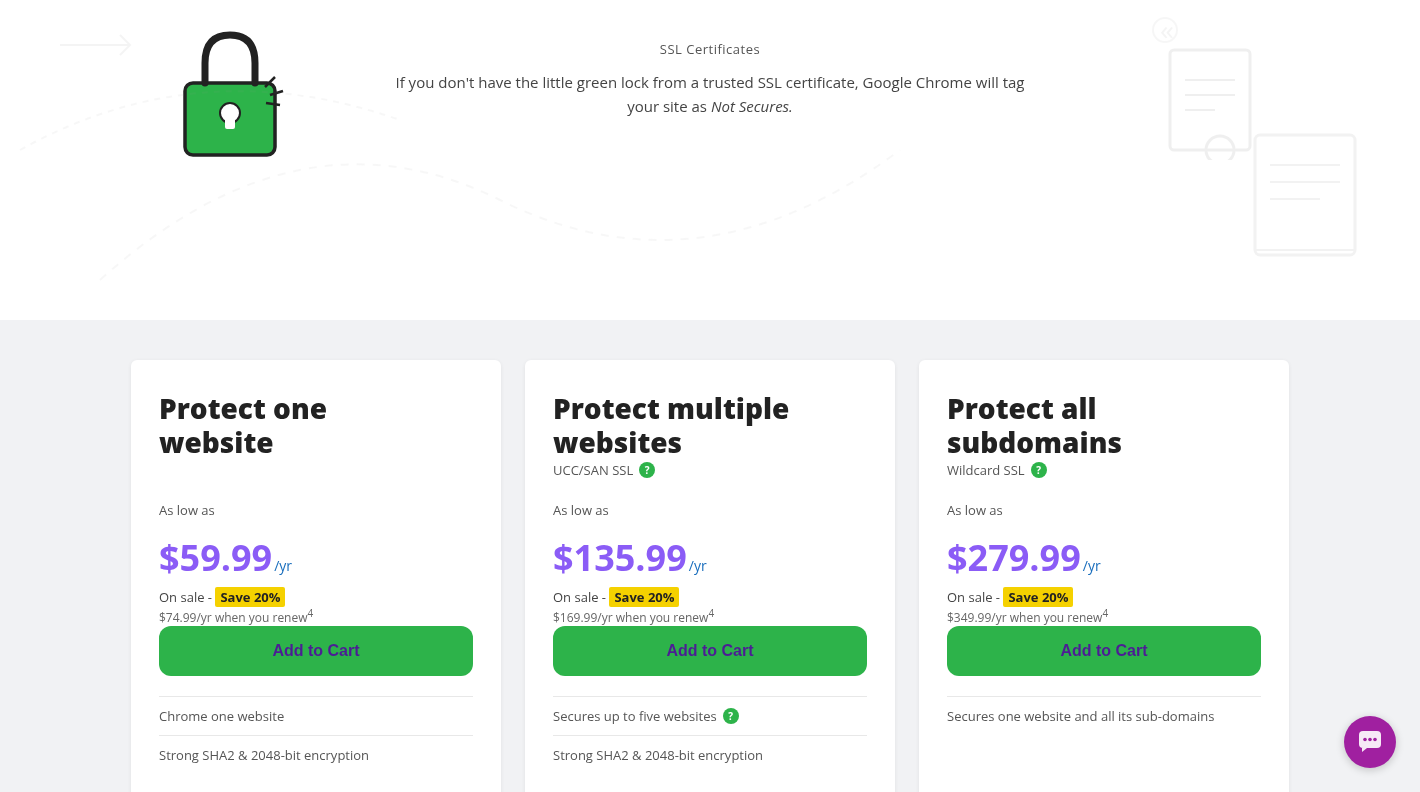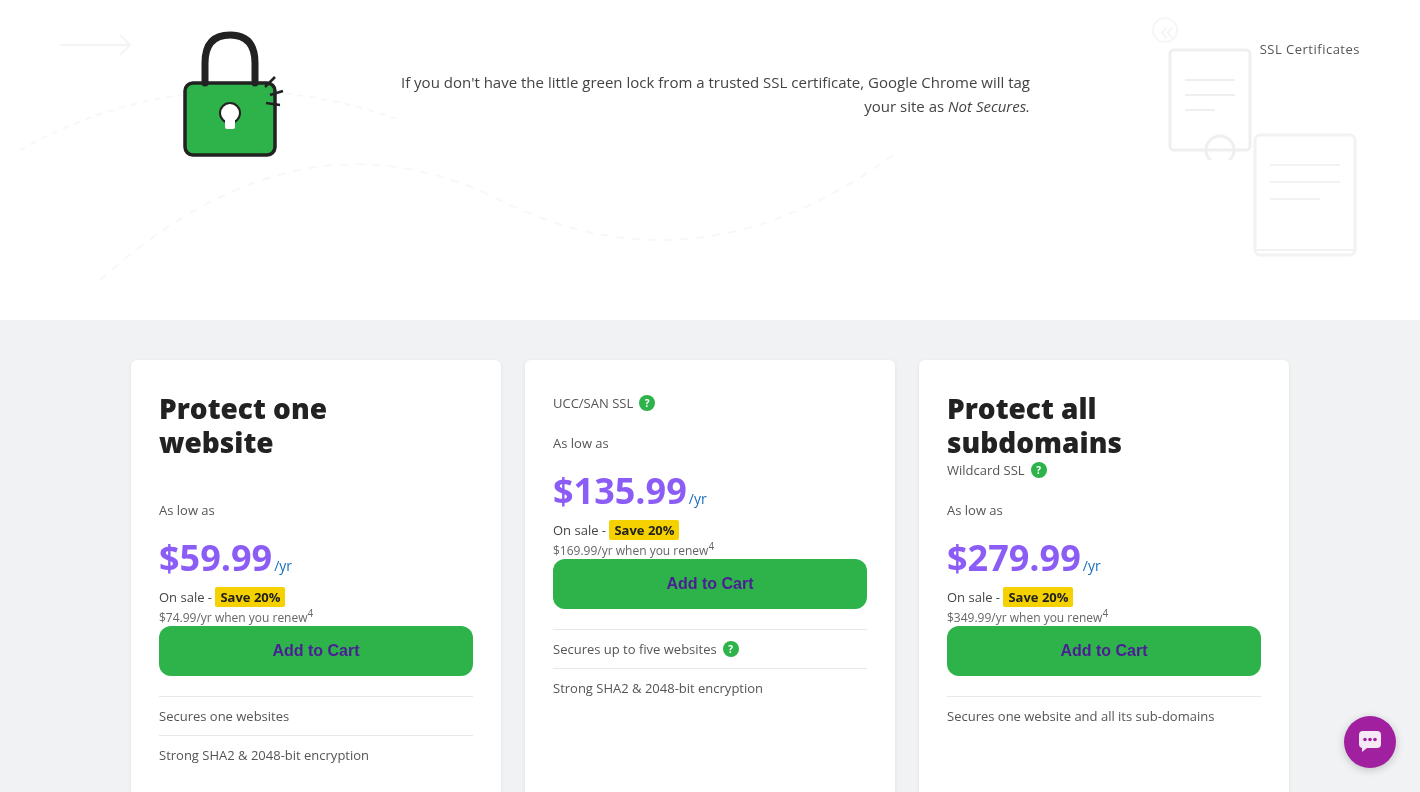--- a/index.html
+++ b/index.html
@@ -1,21 +1,21 @@
 <!DOCTYPE html>
 <html><head>
   <meta charset="utf-8">
   <style>
     * { box-sizing: border-box; margin: 0; padding: 0; }
     body { font-family: 'Open Sans', Arial, sans-serif; background: #fff; }
 
     
     .hero {
       background: #fff;
-      text-align: right;
+      text-align: center;
       padding: 40px 60px 50px;
       position: relative;
       overflow: hidden;
       min-height: 320px;
     }
     .hero-subtitle {
       font-size: 13px;
       color: #555;
       letter-spacing: 0.5px;
       margin-bottom: 12px;
@@ -251,26 +251,27 @@
     </div>
     <p class="sale-row">
       <span>On sale -</span>
       <span class="save-badge">Save 20%</span>
     </p>
     <p class="renew-note">
       <span>$74.99/yr when you renew</span><sup>4</sup>
     </p>
     <button class="add-to-cart-btn">Add to Cart</button>
     <ul class="feature-list">
-      <li class="feature-item">Secures one websites</li>
+      <li class="feature-item">Chrome one website</li>
       <li class="feature-item">Strong SHA2 &amp; 2048-bit encryption</li>
     </ul>
   </div>
 
   <div class="pricing-card">
+    <h2 class="card-title">Protect multiple<br>websites</h2>
     <div class="card-badge-row">
       <span class="card-badge-label">UCC/SAN SSL</span>
       <span class="help-icon">?</span>
     </div>
     <p class="as-low-as">As low as</p>
     <div class="price-row">
       <span class="price-amount">$135.99</span>
       <span class="price-period">/yr</span>
     </div>
     <p class="sale-row">

